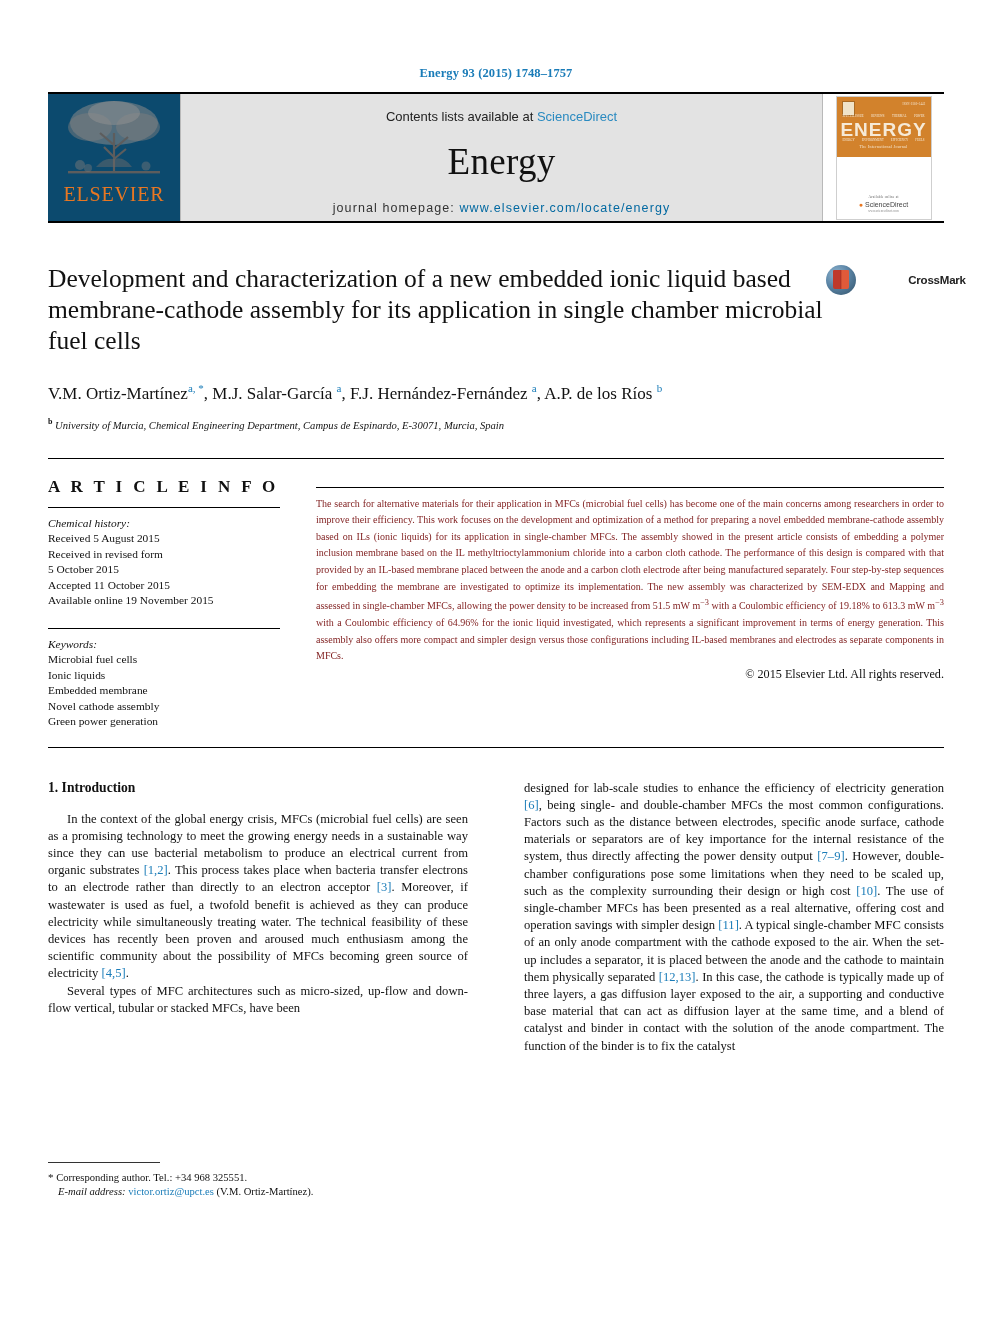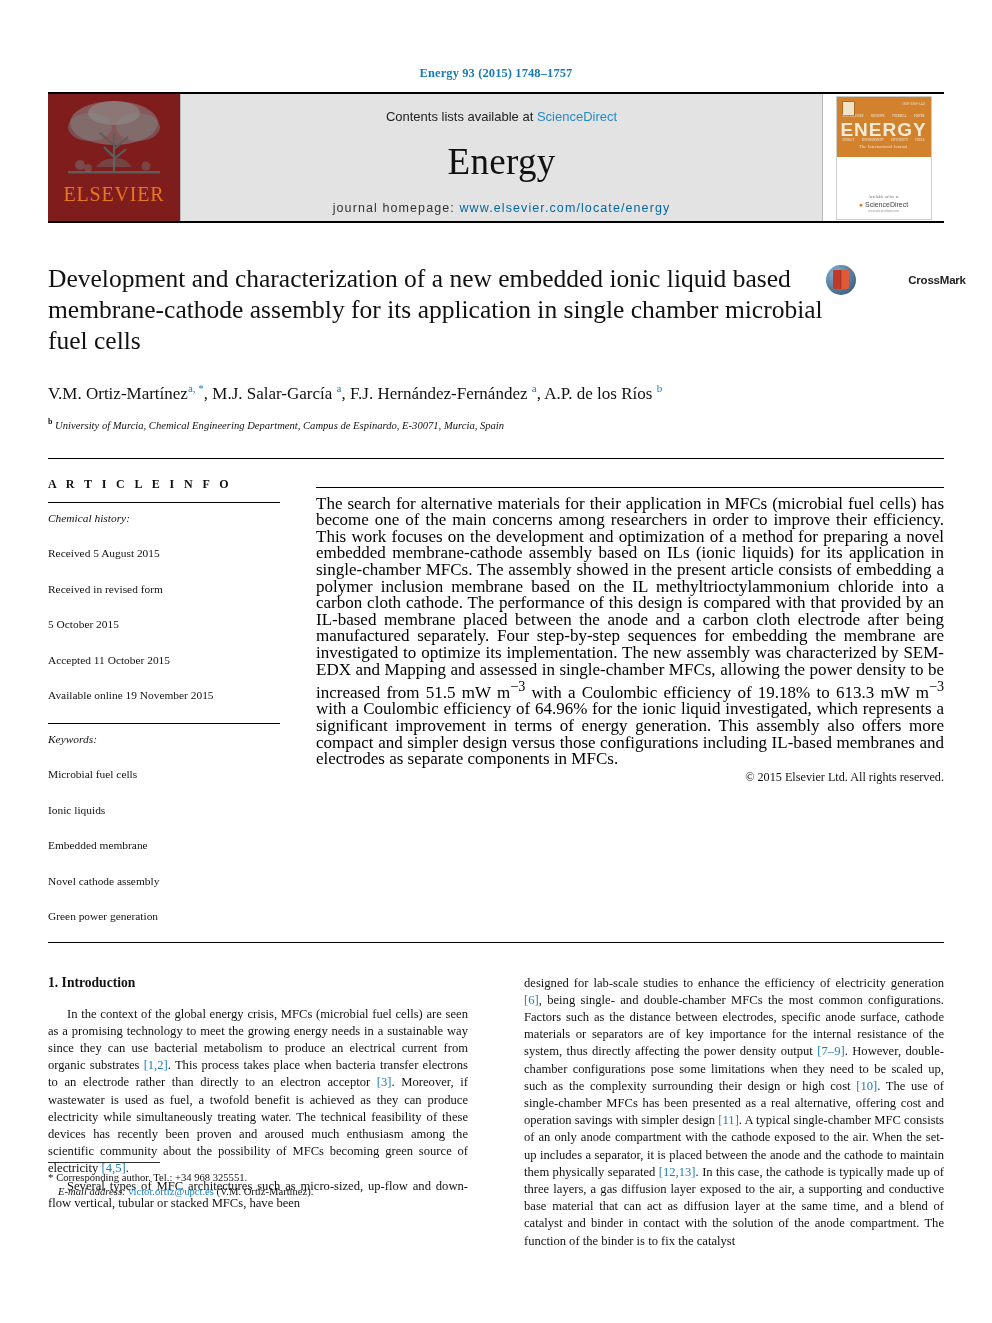--- a/index.html
+++ b/index.html
@@ -45,21 +45,21 @@
   .masthead-logo {
     width: 133px;
     flex: none;
     border-right: 1px solid #b9b9b9;
     display: flex;
     flex-direction: column;
     align-items: center;
     justify-content: flex-start;
     padding-top: 3px;
     box-sizing: border-box;
-    background: #7f1d1d;
+    background: #0c4a6e;
   }
   .tree-wrap { width: 104px; height: 86px; }
   .elsevier-word {
     font-family: "Liberation Serif", serif;
     font-size: 20px;
     letter-spacing: 0.8px;
     color: #E87722;
     font-weight: 400;
     line-height: 1;
     margin-top: 1px;
@@ -256,48 +256,47 @@
     border-top: 1.6px solid #000;
     padding-top: 18px;
     display: flex;
     box-sizing: border-box;
   }
   .col-info { width: 232px; flex: none; }
   .col-gap  { width: 36px; flex: none; }
   .col-abs  { flex: 1 1 auto; }
   .sec-head {
     font-family: "Liberation Serif", serif;
-    font-size: 12px;
+    font-size: 17px;
     font-weight: bold;
     letter-spacing: 3.4px;
     color: #111;
   }
   .rule-thin {
     border-top: 1.4px solid #000;
     margin-top: 10px;
     margin-bottom: 8px;
   }
   .info-label {
     font-style: italic;
     font-size: 11.4px;
     color: #111;
     line-height: 15.5px;
   }
   .info-line {
     font-size: 11.4px;
     color: #111;
     line-height: 15.5px;
-    margin-top: 20px;
   }
   .kw-block { margin-top: 19px; }
   .abs-text {
-    font-size: 17px;
+    font-size: 10px;
     line-height: 16.6px;
     text-align: justify;
-    color: #000000;
+    color: #7f1d1d;
   }
   .abs-copy {
     text-align: right;
     font-size: 12.2px;
     margin-top: 2px;
     color: #111;
   }
   .abs-rule-bottom {
     border-top: 1.6px solid #000;
     margin: 17px 0 0 0;

